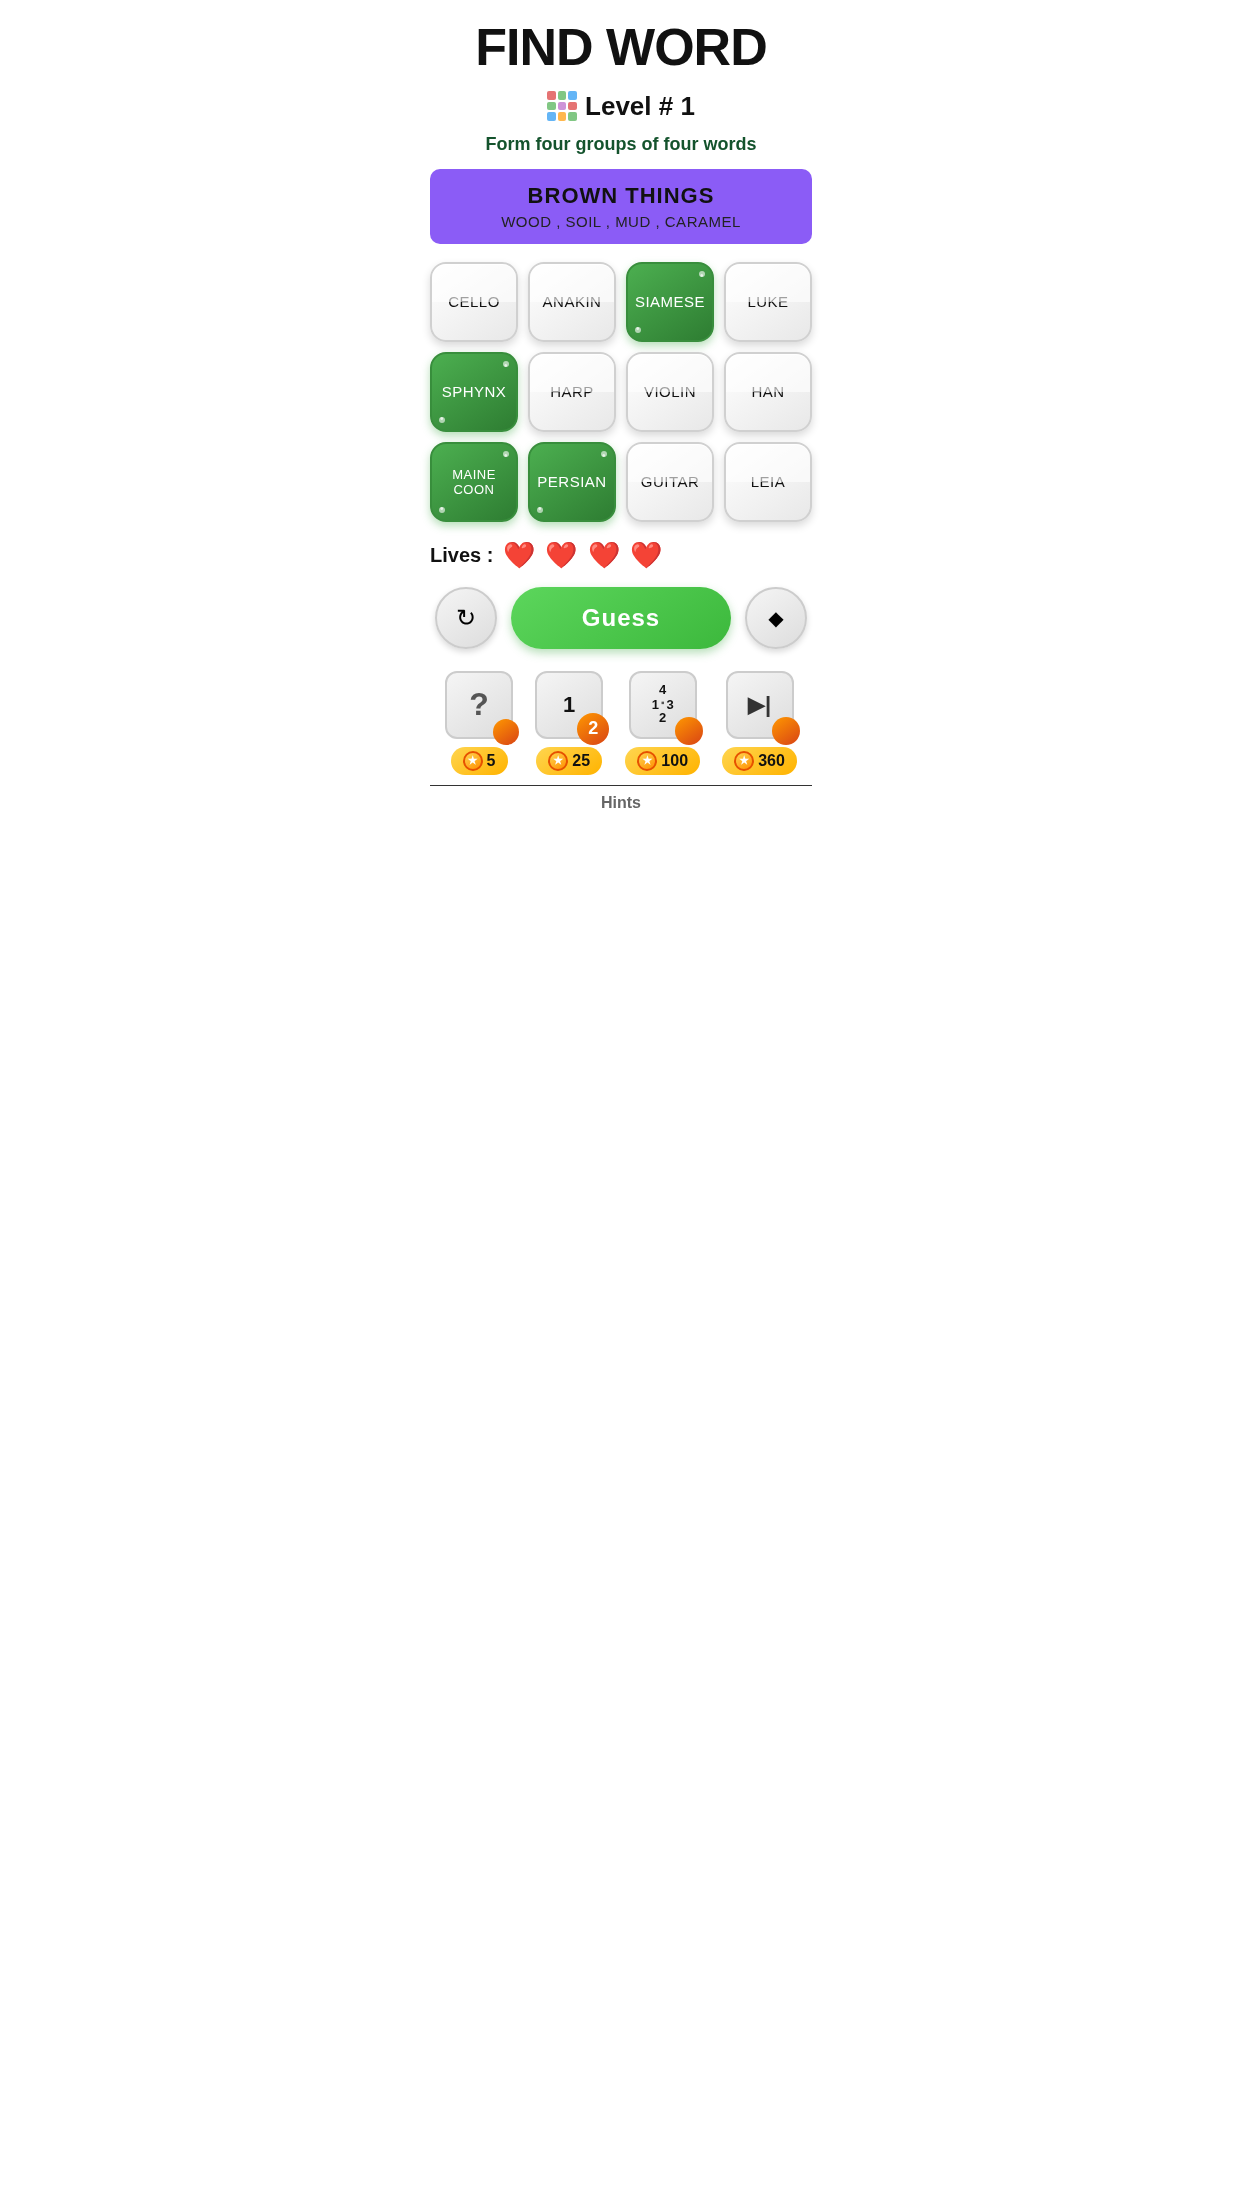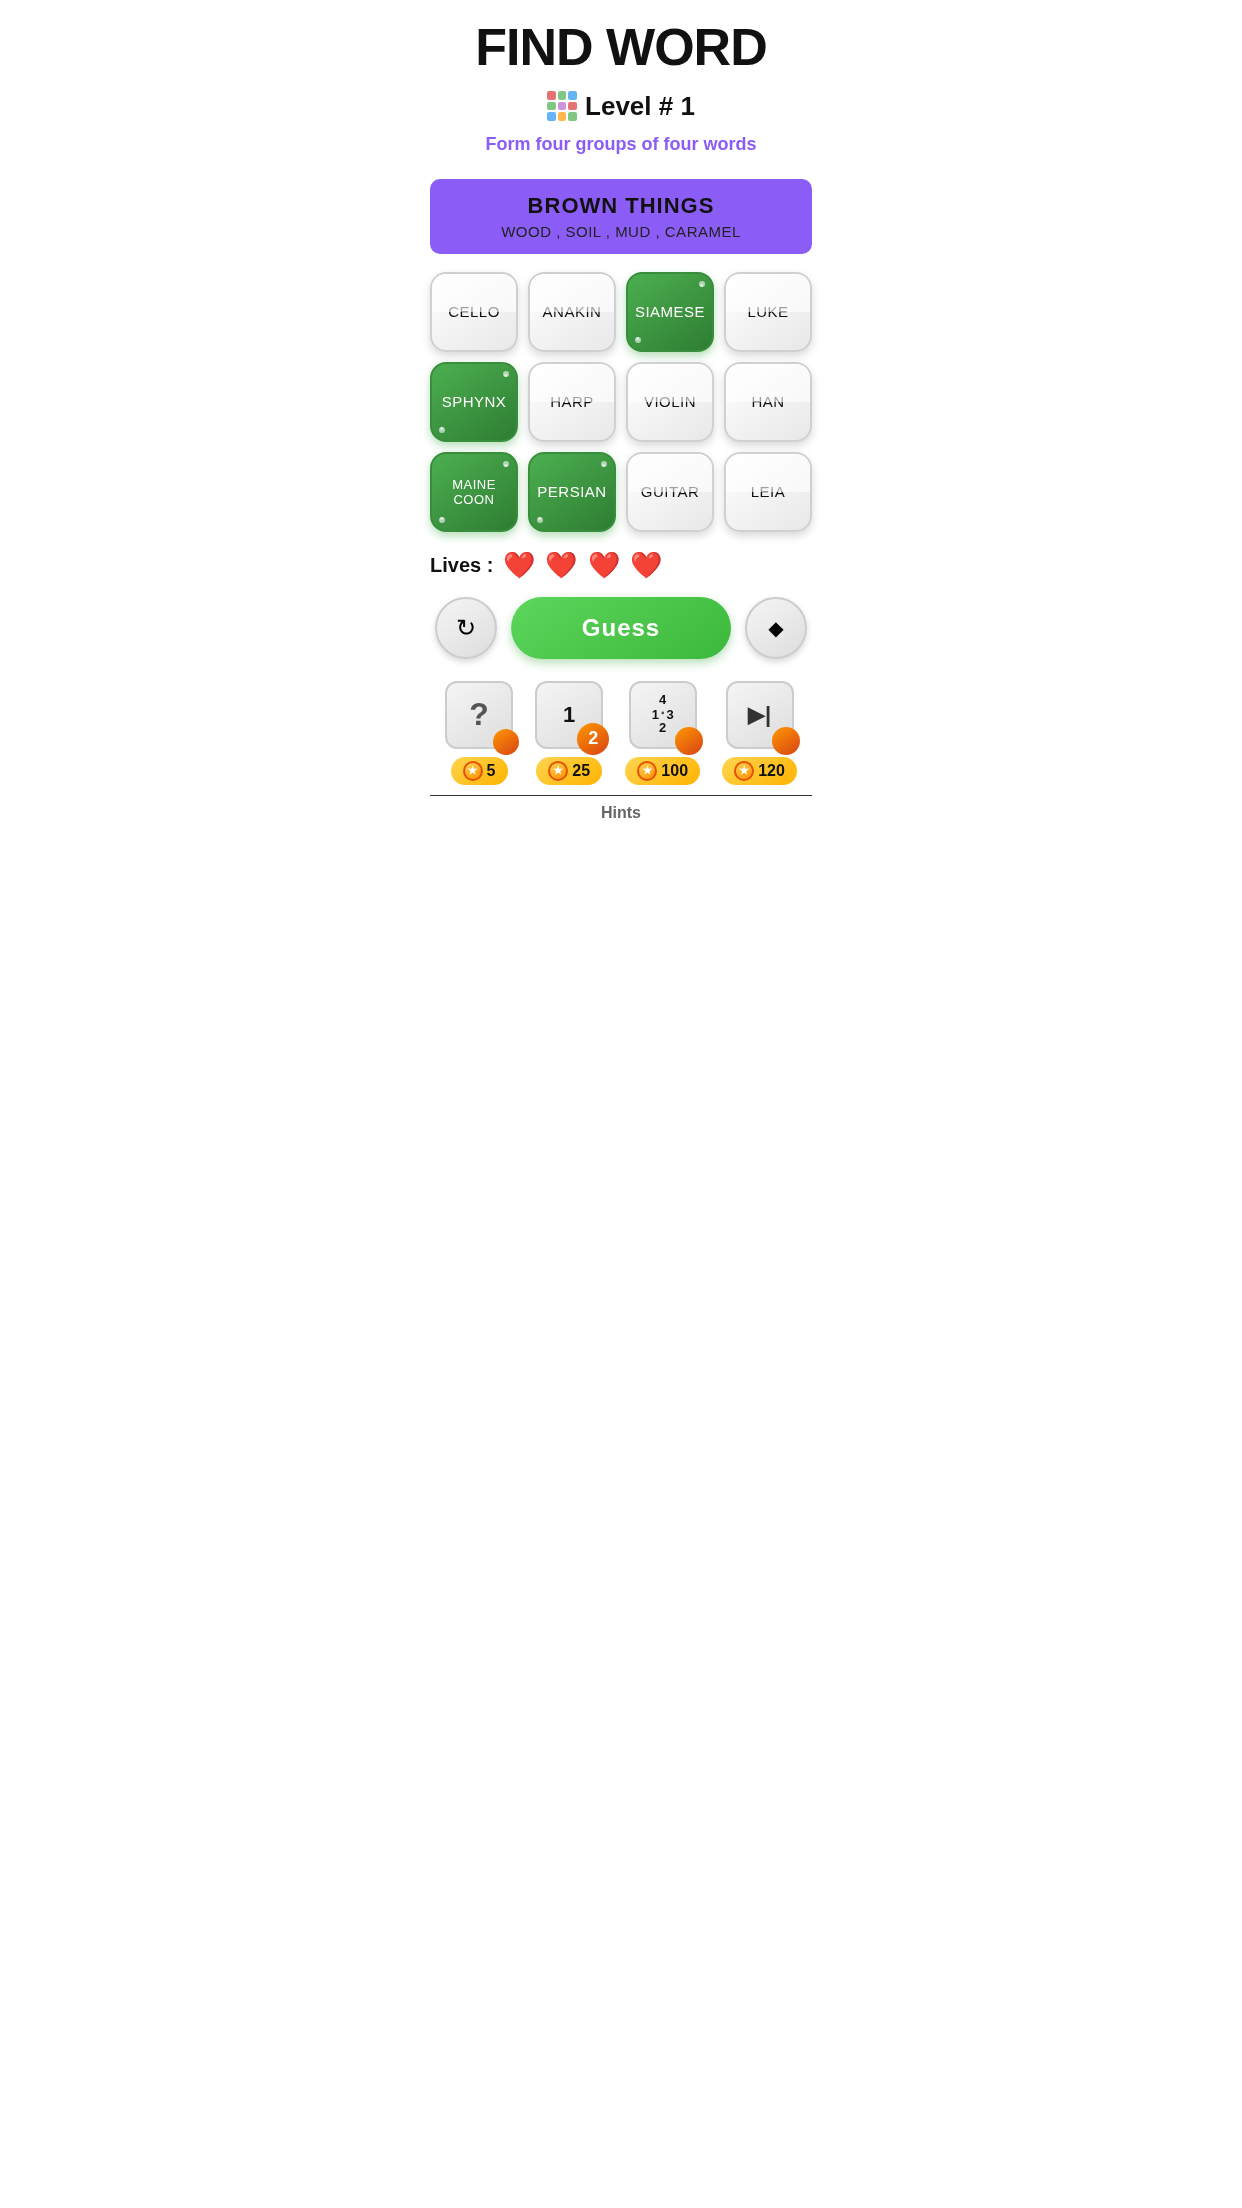--- a/index.html
+++ b/index.html
@@ -50,22 +50,22 @@
       font-size: 26px;
       font-weight: 700;
       color: #111;
       font-family: Arial, sans-serif;
     }
 
     #subtitle {
       text-align: center;
       font-size: 18px;
       font-weight: 600;
-      color: #8b5cf6;
-      margin-bottom: 24px;
+      color: #14532d;
+      margin-bottom: 14px;
       font-family: Arial, sans-serif;
     }
 
     #completed-group {
       background: #8b5cf6;
       border-radius: 10px;
       padding: 14px 16px;
       text-align: center;
       margin-bottom: 18px;
     }
@@ -463,20 +463,20 @@
 
   <div class="hint-item">
     <div class="hint-icon">
       <div class="hint-icon-bg" style="border-radius:12px; background:linear-gradient(145deg,#f5f5f5,#ddd); position:relative; overflow:visible;">
         <span style="font-size:22px;color:#333;line-height:1;">▶|</span>
         <div style="position:absolute;bottom:-8px;right:-8px;width:28px;height:28px;border-radius:50%;background:linear-gradient(145deg,#ff9800,#d84315);z-index:2;"></div>
       </div>
     </div>
     <div class="hint-cost-row">
       <div class="coin-icon">★</div>
-      <span>120</span>
+      <span>360</span>
     </div>
   </div>
 
 </div>
 
 <div class="divider"></div>
 <div id="hints-label">Hints</div>
 
 </body></html>

